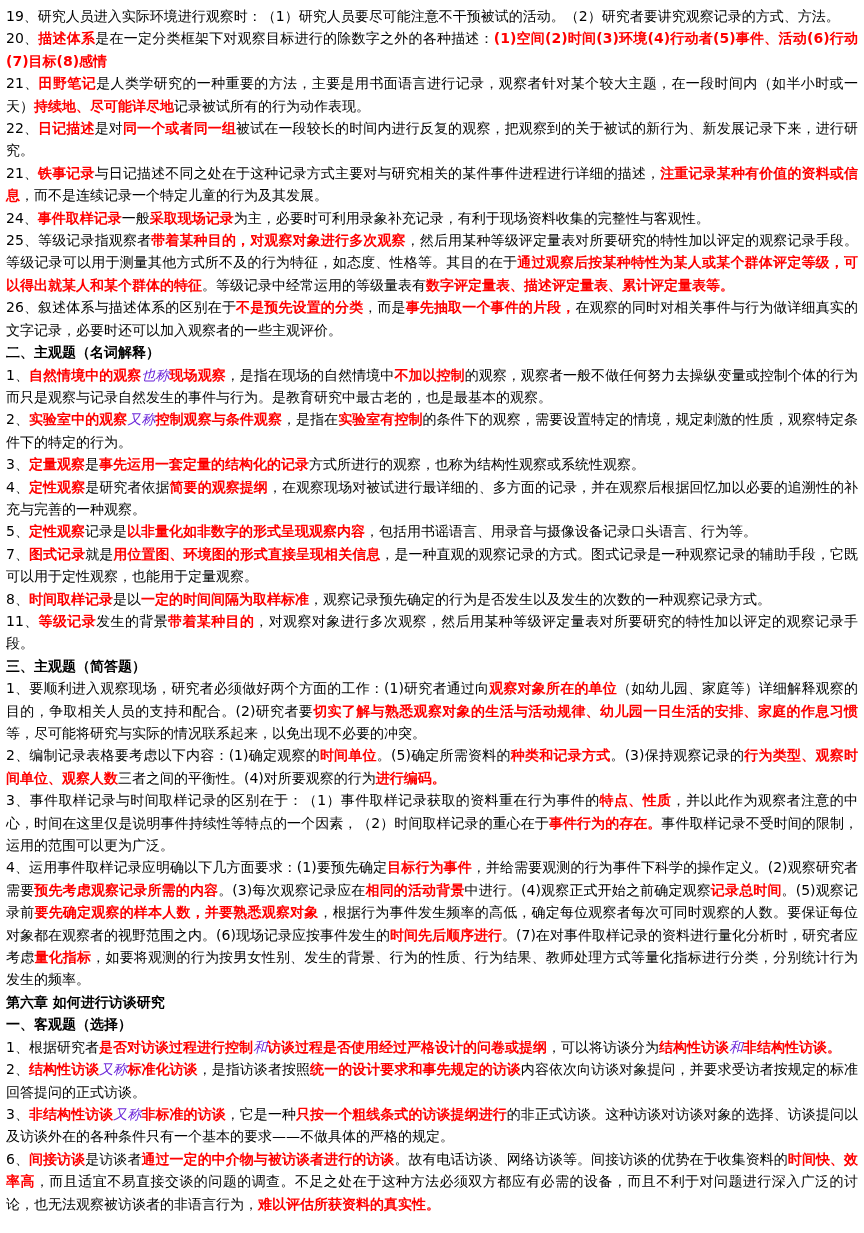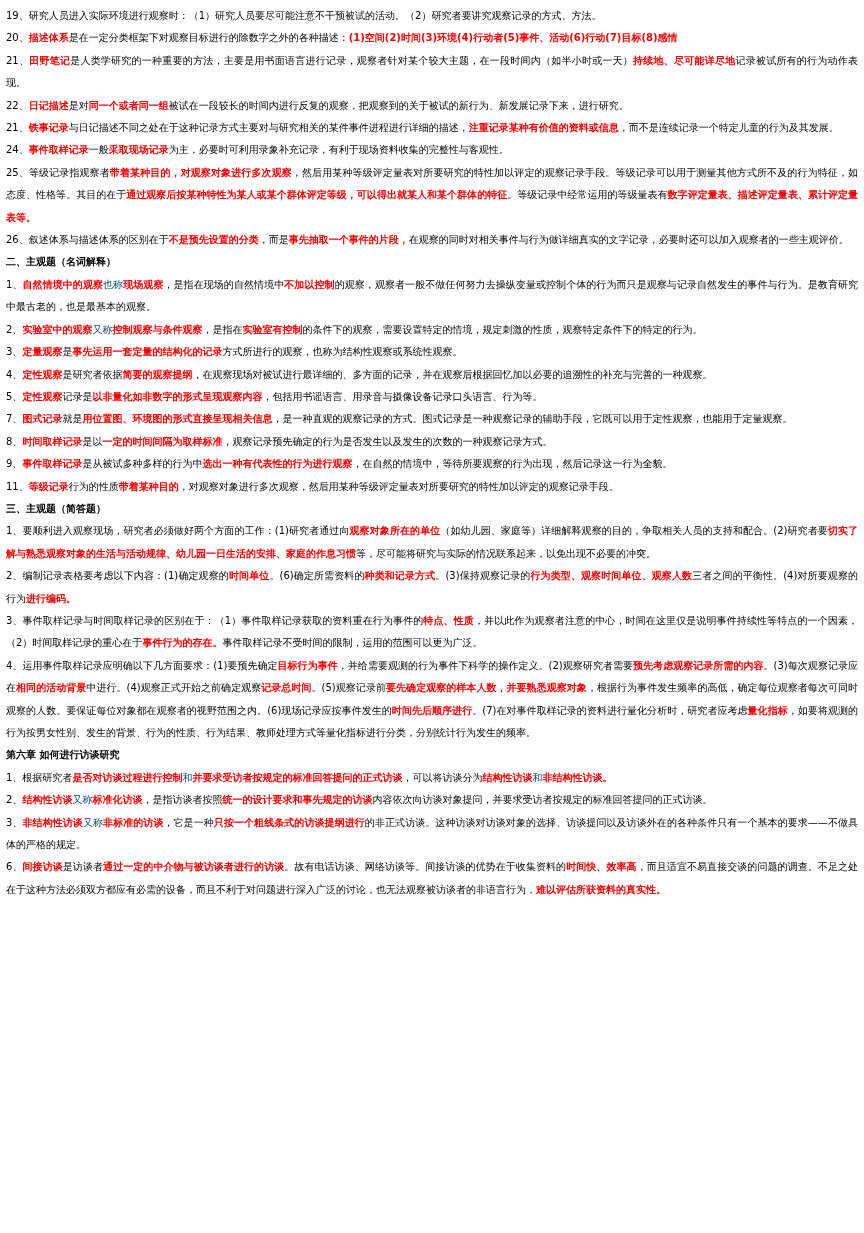--- a/index.html
+++ b/index.html
@@ -1,27 +1,27 @@
 <!DOCTYPE html>
 <html lang="zh"><head>
 <meta charset="utf-8">
 <style>
   * { margin:0; padding:0; box-sizing:border-box; }
   html,body { background:#ffffff; }
   .page {
     width:864px; height:1233px; overflow:hidden;
     background:#ffffff;
     font-family:"DejaVu Sans", sans-serif;
-    font-size:10px; line-height:22.4px;
+    font-size:14px; line-height:22.4px;
     color:#000000;
     padding:5px 6px 0 6px;
   }
   .page p { margin:0; text-align:justify; }
   .seg-em  { color:#ff0000; font-weight:700; }  
-  .seg-red { color:#0c4a6e; }                   
+  .seg-red { color:#6d28d9;font-style:italic; }                   
   .blk-heading { font-weight:700; }
   .blk-chapter { text-align:center; font-weight:700; }
 </style>
 </head>
 <body>
 
 <div class="page">
   <main>
       <p><span>19、研究人员进入实际环境进行观察时：（1）研究人员要尽可能注意不干预被试的活动。（2）研究者要讲究观察记录的方式、方法。</span></p>
       <p><span>20、</span><span class="seg-em">描述体系</span><span>是在一定分类框架下对观察目标进行的除数字之外的各种描述：</span><span class="seg-em">(1)空间(2)时间(3)环境(4)行动者(5)事件、活动(6)行动(7)目标(8)感情</span></p>
@@ -32,26 +32,26 @@
       <p><span>25、等级记录指观察者</span><span class="seg-em">带着某种目的，对观察对象进行多次观察</span><span>，然后用某种等级评定量表对所要研究的特性加以评定的观察记录手段。等级记录可以用于测量其他方式所不及的行为特征，如态度、性格等。其目的在于</span><span class="seg-em">通过观察后按某种特性为某人或某个群体评定等级，可以得出就某人和某个群体的特征</span><span>。等级记录中经常运用的等级量表有</span><span class="seg-em">数字评定量表、描述评定量表、累计评定量表等。</span></p>
       <p><span>26、叙述体系与描述体系的区别在于</span><span class="seg-em">不是预先设置的分类</span><span>，而是</span><span class="seg-em">事先抽取一个事件的片段，</span><span>在观察的同时对相关事件与行为做详细真实的文字记录，必要时还可以加入观察者的一些主观评价。</span></p>
       <p class="blk-heading"><span>二、主观题（名词解释）</span></p>
       <p><span>1、</span><span class="seg-em">自然情境中的观察</span><span class="seg-red">也称</span><span class="seg-em">现场观察</span><span>，是指在现场的自然情境中</span><span class="seg-em">不加以控制</span><span>的观察，观察者一般不做任何努力去操纵变量或控制个体的行为而只是观察与记录自然发生的事件与行为。是教育研究中最古老的，也是最基本的观察。</span></p>
       <p><span>2、</span><span class="seg-em">实验室中的观察</span><span class="seg-red">又称</span><span class="seg-em">控制观察与条件观察</span><span>，是指在</span><span class="seg-em">实验室有控制</span><span>的条件下的观察，需要设置特定的情境，规定刺激的性质，观察特定条件下的特定的行为。</span></p>
       <p><span>3、</span><span class="seg-em">定量观察</span><span>是</span><span class="seg-em">事先运用一套定量的结构化的记录</span><span>方式所进行的观察，也称为结构性观察或系统性观察。</span></p>
       <p><span>4、</span><span class="seg-em">定性观察</span><span>是研究者依据</span><span class="seg-em">简要的观察提纲</span><span>，在观察现场对被试进行最详细的、多方面的记录，并在观察后根据回忆加以必要的追溯性的补充与完善的一种观察。</span></p>
       <p><span>5、</span><span class="seg-em">定性观察</span><span>记录是</span><span class="seg-em">以非量化如非数字的形式呈现观察内容</span><span>，包括用书谣语言、用录音与摄像设备记录口头语言、行为等。</span></p>
       <p><span>7、</span><span class="seg-em">图式记录</span><span>就是</span><span class="seg-em">用位置图、环境图的形式直接呈现相关信息</span><span>，是一种直观的观察记录的方式。图式记录是一种观察记录的辅助手段，它既可以用于定性观察，也能用于定量观察。</span></p>
       <p><span>8、</span><span class="seg-em">时间取样记录</span><span>是以</span><span class="seg-em">一定的时间间隔为取样标准</span><span>，观察记录预先确定的行为是否发生以及发生的次数的一种观察记录方式。</span></p>
-      <p><span>9、</span><span class="seg-em">事件取样记录</span><span>是从被试多种多样的行为中</span><span class="seg-em">选出一种有代表性的行为进行观察</span><span>，在自然的情境中，等待所要观察的行为出现，然后记录这一行为全貌。</span></p>
-      <p><span>11、</span><span class="seg-em">等级记录</span><span>行为的性质</span><span class="seg-em">带着某种目的</span><span>，对观察对象进行多次观察，然后用某种等级评定量表对所要研究的特性加以评定的观察记录手段。</span></p>
+      <p><span>11、</span><span class="seg-em">等级记录</span><span>发生的背景</span><span class="seg-em">带着某种目的</span><span>，对观察对象进行多次观察，然后用某种等级评定量表对所要研究的特性加以评定的观察记录手段。</span></p>
       <p class="blk-heading"><span>三、主观题（简答题）</span></p>
       <p><span>1、要顺利进入观察现场，研究者必须做好两个方面的工作：(1)研究者通过向</span><span class="seg-em">观察对象所在的单位</span><span>（如幼儿园、家庭等）详细解释观察的目的，争取相关人员的支持和配合。(2)研究者要</span><span class="seg-em">切实了解与熟悉观察对象的生活与活动规律、幼儿园一日生活的安排、家庭的作息习惯</span><span>等，尽可能将研究与实际的情况联系起来，以免出现不必要的冲突。</span></p>
-      <p><span>2、编制记录表格要考虑以下内容：(1)确定观察的</span><span class="seg-em">时间单位</span><span>。(6)确定所需资料的</span><span class="seg-em">种类和记录方式</span><span>。(3)保持观察记录的</span><span class="seg-em">行为类型、观察时间单位、观察人数</span><span>三者之间的平衡性。(4)对所要观察的行为</span><span class="seg-em">进行编码。</span></p>
+      <p><span>2、编制记录表格要考虑以下内容：(1)确定观察的</span><span class="seg-em">时间单位</span><span>。(5)确定所需资料的</span><span class="seg-em">种类和记录方式</span><span>。(3)保持观察记录的</span><span class="seg-em">行为类型、观察时间单位、观察人数</span><span>三者之间的平衡性。(4)对所要观察的行为</span><span class="seg-em">进行编码。</span></p>
       <p><span>3、事件取样记录与时间取样记录的区别在于：（1）事件取样记录获取的资料重在行为事件的</span><span class="seg-em">特点、性质</span><span>，并以此作为观察者注意的中心，时间在这里仅是说明事件持续性等特点的一个因素，（2）时间取样记录的重心在于</span><span class="seg-em">事件行为的存在。</span><span>事件取样记录不受时间的限制，运用的范围可以更为广泛。</span></p>
       <p><span>4、运用事件取样记录应明确以下几方面要求：(1)要预先确定</span><span class="seg-em">目标行为事件</span><span>，并给需要观测的行为事件下科学的操作定义。(2)观察研究者需要</span><span class="seg-em">预先考虑观察记录所需的内容</span><span>。(3)每次观察记录应在</span><span class="seg-em">相同的活动背景</span><span>中进行。(4)观察正式开始之前确定观察</span><span class="seg-em">记录总时间</span><span>。(5)观察记录前</span><span class="seg-em">要先确定观察的样本人数，并要熟悉观察对象</span><span>，根据行为事件发生频率的高低，确定每位观察者每次可同时观察的人数。要保证每位对象都在观察者的视野范围之内。(6)现场记录应按事件发生的</span><span class="seg-em">时间先后顺序进行</span><span>。(7)在对事件取样记录的资料进行量化分析时，研究者应考虑</span><span class="seg-em">量化指标</span><span>，如要将观测的行为按男女性别、发生的背景、行为的性质、行为结果、教师处理方式等量化指标进行分类，分别统计行为发生的频率。</span></p>
       <p class="blk-chapter"><span>第六章 如何进行访谈研究</span></p>
-      <p><span>1、根据研究者</span><span class="seg-em">是否对访谈过程进行控制</span><span class="seg-red">和</span><span class="seg-em">并要求受访者按规定的标准回答提问的正式访谈</span><span>，可以将访谈分为</span><span class="seg-em">结构性访谈</span><span class="seg-red">和</span><span class="seg-em">非结构性访谈。</span></p>
+      <p class="blk-heading"><span>一、客观题（选择）</span></p>
+      <p><span>1、根据研究者</span><span class="seg-em">是否对访谈过程进行控制</span><span class="seg-red">和</span><span class="seg-em">访谈过程是否使用经过严格设计的问卷或提纲</span><span>，可以将访谈分为</span><span class="seg-em">结构性访谈</span><span class="seg-red">和</span><span class="seg-em">非结构性访谈。</span></p>
       <p><span>2、</span><span class="seg-em">结构性访谈</span><span class="seg-red">又称</span><span class="seg-em">标准化访谈</span><span>，是指访谈者按照</span><span class="seg-em">统一的设计要求和事先规定的访谈</span><span>内容依次向访谈对象提问，并要求受访者按规定的标准回答提问的正式访谈。</span></p>
       <p><span>3、</span><span class="seg-em">非结构性访谈</span><span class="seg-red">又称</span><span class="seg-em">非标准的访谈</span><span>，它是一种</span><span class="seg-em">只按一个粗线条式的访谈提纲进行</span><span>的非正式访谈。这种访谈对访谈对象的选择、访谈提问以及访谈外在的各种条件只有一个基本的要求——不做具体的严格的规定。</span></p>
       <p><span>6、</span><span class="seg-em">间接访谈</span><span>是访谈者</span><span class="seg-em">通过一定的中介物与被访谈者进行的访谈</span><span>。故有电话访谈、网络访谈等。间接访谈的优势在于收集资料的</span><span class="seg-em">时间快、效率高</span><span>，而且适宜不易直接交谈的问题的调查。不足之处在于这种方法必须双方都应有必需的设备，而且不利于对问题进行深入广泛的讨论，也无法观察被访谈者的非语言行为，</span><span class="seg-em">难以评估所获资料的真实性。</span></p>
     </main>
 </div>
 
 </body></html>

